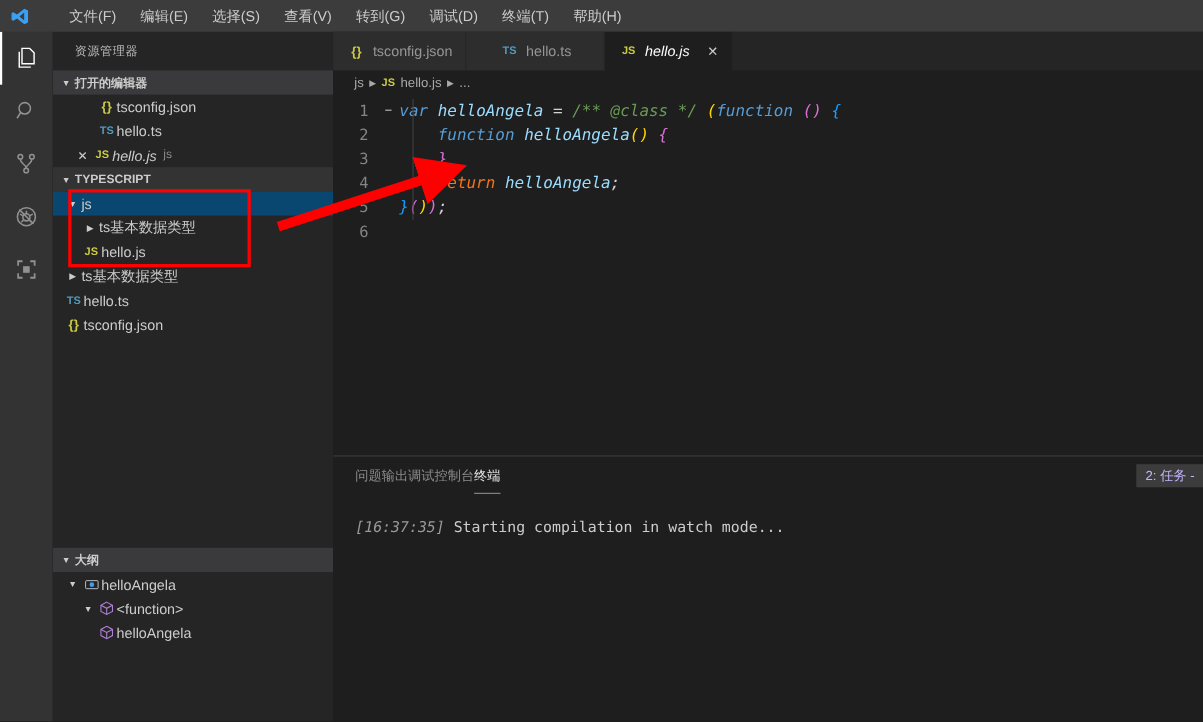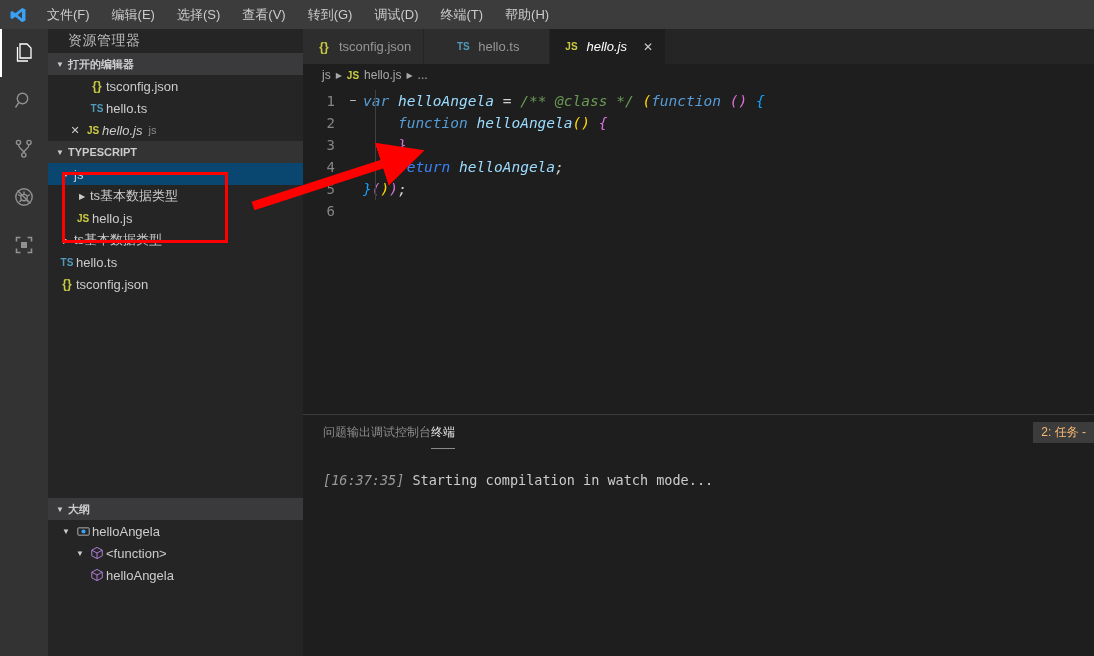--- a/index.html
+++ b/index.html
@@ -7,21 +7,21 @@
     width: 1094px; height: 656px;
     background: #1e1e1e;
     font-family: "Liberation Sans", sans-serif;
     overflow: hidden;
   }
   #app { position: relative; width: 1094px; height: 656px; }
 
   
   .titlebar {
     position: absolute; top: 0; left: 0; width: 1094px; height: 29px;
-    background: #3c3c3c; display: flex; align-items: center;
+    background: #3c3c3c; display: flex; align-items: center; gap: 16px;
   }
   .vscode-logo { width: 36px; display: flex; align-items: center; justify-content: center; }
   .menu { display: flex; align-items: center; gap: 0px; }
   .menu-item {
     color: #cccccc; font-size: 13px; padding: 2px 11px; white-space: nowrap;
     line-height: 18px;
   }
   .title-text {
     position: absolute; left: 0; right: 0; text-align: center;
     color: #cccccc; font-size: 13px; pointer-events: none;
@@ -41,22 +41,22 @@
     background: #ffffff;
   }
   .act-item svg { display: block; }
 
   
   .sidebar {
     position: absolute; top: 29px; left: 48px; width: 255px; height: 627px;
     background: #252526; overflow: hidden;
   }
   .sidebar-title {
-    height: 24px; display: flex; align-items: center; padding-left: 20px;
-    color: #bbbbbb; font-size: 14px; letter-spacing: .5px;
+    height: 35px; display: flex; align-items: center; padding-left: 20px;
+    color: #bbbbbb; font-size: 11px; letter-spacing: .5px;
   }
   .section-header {
     height: 22px; display: flex; align-items: center;
     background: #3a3a3c; color: #cccccc; font-size: 11px;
     font-weight: bold; padding-left: 4px;
   }
   .section-header.plain { background: #333334; }
   .twisty {
     width: 16px; text-align: center; font-size: 8px; color: #cccccc;
     display: inline-block;
@@ -107,21 +107,21 @@
   .fold { width: 16px; text-align: center; color: #c5c5c5; font-size: 11px; flex: none; }
   .ctext { padding-left: 2px; font-style: italic; }
   .iguide {
     position: absolute; left: 72px; top: 4px; width: 1px; height: 110px;
     background: #404040;
   }
   .hl-kw  { color: #569cd6; }
   .hl-var { color: #9cdcfe; }
   .hl-cmt { color: #6a9955; }
   .hl-op  { color: #d4d4d4; }
-  .hl-ret { color: #3b82f6; }
+  .hl-ret { color: #f97316; }
   .hl-y   { color: #ffd700; }
   .hl-p   { color: #da70d6; }
   .hl-b   { color: #179fff; }
 
   
   .panel {
     position: absolute; left: 303px; top: 414px; width: 791px; height: 242px;
     background: #1e1e1e; border-top: 1px solid #3c3c3c;
   }
   .panel-tabs {
@@ -131,21 +131,21 @@
   .ptab { color: #8d8d8d; font-size: 12px; position: relative; padding: 6px 0; }
   .ptab.active { color: #e7e7e7; }
   .ptab.active::after {
     content: ""; position: absolute; left: 0; right: 0; bottom: -2px;
     height: 1px; background: #8a8a8a;
   }
   .panel-right {
     position: absolute; right: 0px; top: 7px; display: flex; align-items: center;
   }
   .term-select {
-    background: #3c3c3c; color: #fdba74; font-size: 12px;
+    background: #3c3c3c; color: #c4b5fd; font-size: 12px;
     padding: 2px 8px; white-space: nowrap;
   }
   .term-body {
     padding: 14px 0 0 20px;
     font-family: "DejaVu Sans Mono", monospace; font-size: 13.5px;
     color: #cccccc; line-height: 32px;
   }
   .ts { color: #9a9a9a; font-style: italic; }
 
   

